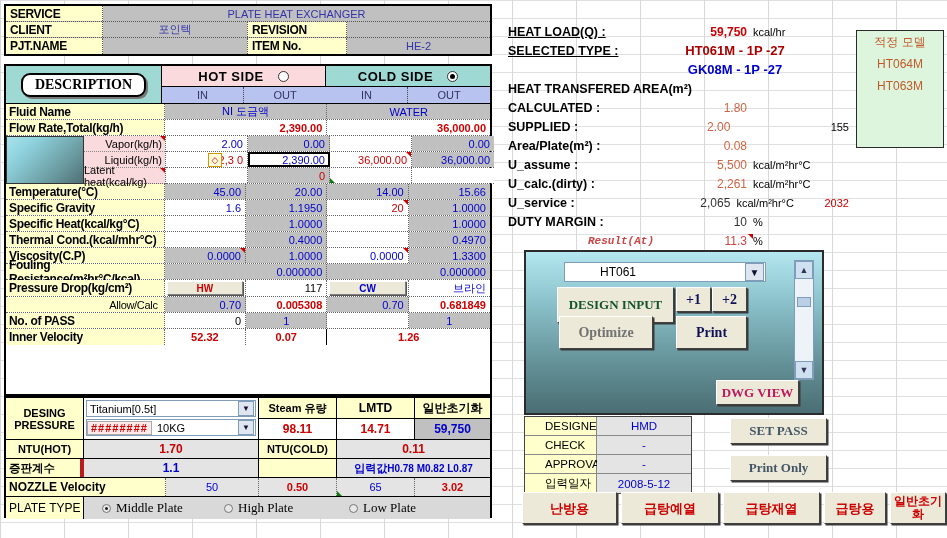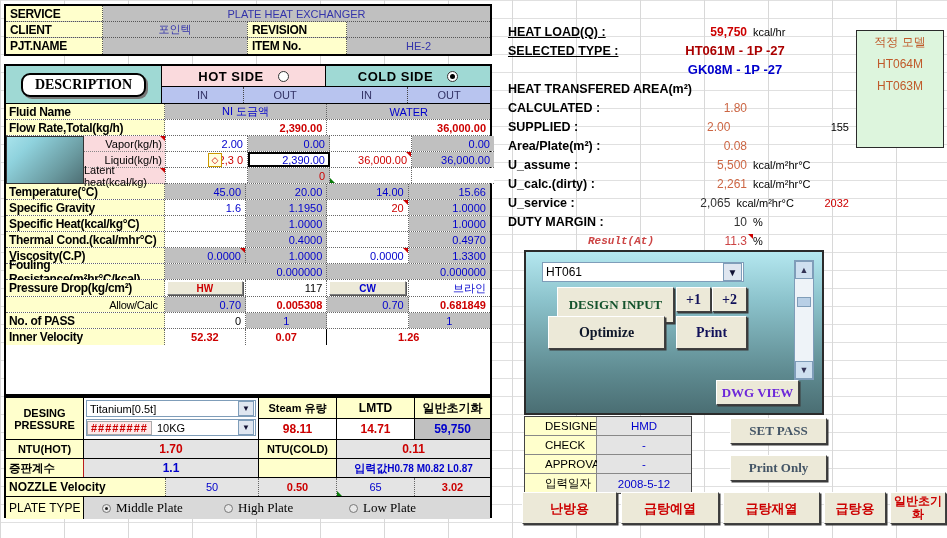--- a/index.html
+++ b/index.html
@@ -361,21 +361,21 @@
   </div>
 
   <div class="lw-row" style="height:19px">
     <div class="ctr" style="width:78px;background:#ffffcc;font-weight:bold;font-size:11px;border-right:1px solid #000">NTU(HOT)</div>
     <div class="ctr red bold" style="width:175px;background:#e4e4e4;font-size:12px;border-right:1px solid #000">1.70</div>
     <div class="ctr" style="width:78px;background:#ffffcc;font-weight:bold;font-size:11px;border-right:1px solid #000">NTU(COLD)</div>
     <div class="ctr red bold" style="flex:1;background:#e4e4e4;font-size:12px">0.11</div>
   </div>
 
   <div class="lw-row" style="height:19px">
-    <div style="width:78px;background:#ffffcc;font-weight:bold;font-size:11.5px;display:flex;align-items:center;padding-left:3px;border-right:1px solid #b91c1c">증판계수</div>
+    <div style="width:78px;background:#ffffcc;font-weight:bold;font-size:11.5px;display:flex;align-items:center;padding-left:3px;border-right:4px solid #b91c1c">증판계수</div>
     <div class="ctr blue bold" style="width:175px;background:#e4e4e4;font-size:12px;border-right:1px solid #000">1.1</div>
     <div style="width:78px;background:#ffffcc;border-right:1px solid #000"></div>
     <div class="ctr" style="flex:1;background:#e4e4e4;font-size:11px">
       <span class="blue bold">입력값</span>
         <span class="blue bold" style="font-size:10px">H0.78 M0.82 L0.87</span>
     </div>
   </div>
 
   <div class="lw-row" style="height:19px">
     <div style="width:160px;background:#ffffcc;font-weight:bold;font-size:12px;display:flex;align-items:center;padding-left:3px;border-right:1px dotted #666">NOZZLE Velocity</div>
@@ -463,30 +463,30 @@
   </div>
 </div>
 
 <div id="model-panel" class="layer">
   <div style="font-weight:normal">적정 모델</div>
   <div>HT064M</div>
   <div>HT063M</div>
 </div>
 
 <div id="ctrl-panel" class="layer">
-  <div class="ddl" style="position:absolute;left:16px;top:10px;width:202px;height:20px;">
+  <div class="ddl" style="position:absolute;left:38px;top:10px;width:202px;height:20px;padding-left:32px;">
     <span class="t" style="font-size:12px">HT061</span>
     <span class="arrow" style="width:19px;height:18px;font-size:10px">▼</span>
   </div>
   <div class="panelbtn" style="position:absolute;left:31px;top:35px;width:117px;height:36px;font-size:13px;color:#14532d">DESIGN INPUT</div>
   <div class="panelbtn" style="position:absolute;left:150px;top:35px;width:35px;height:25px;font-size:14px;color:#11115a">+1</div>
   <div class="panelbtn" style="position:absolute;left:186px;top:35px;width:35px;height:25px;font-size:14px;color:#11115a">+2</div>
-  <div class="panelbtn" style="position:absolute;left:22px;top:64px;width:117px;height:33px;font-size:14px;color:#0f172a">Optimize</div>
+  <div class="panelbtn" style="position:absolute;left:33px;top:64px;width:94px;height:33px;font-size:14px;color:#737373">Optimize</div>
   <div class="panelbtn" style="position:absolute;left:150px;top:64px;width:71px;height:33px;font-size:14px;color:#11115a">Print</div>
-  <div class="panelbtn" style="position:absolute;left:190px;top:128px;width:83px;height:25px;font-size:13px;color:#6d28d9">DWG VIEW</div>
+  <div class="panelbtn" style="position:absolute;left:190px;top:128px;width:83px;height:25px;font-size:13px;color:#be185d">DWG VIEW</div>
 
   <div id="scrollbar">
     <div class="sb-btn">▲</div>
     <div id="sb-thumb"></div>
     <div class="sb-btn" style="position:absolute;bottom:0;left:0;right:0">▼</div>
   </div>
 </div>
 
 <div id="approval" class="layer">
   <div class="ap-row">

